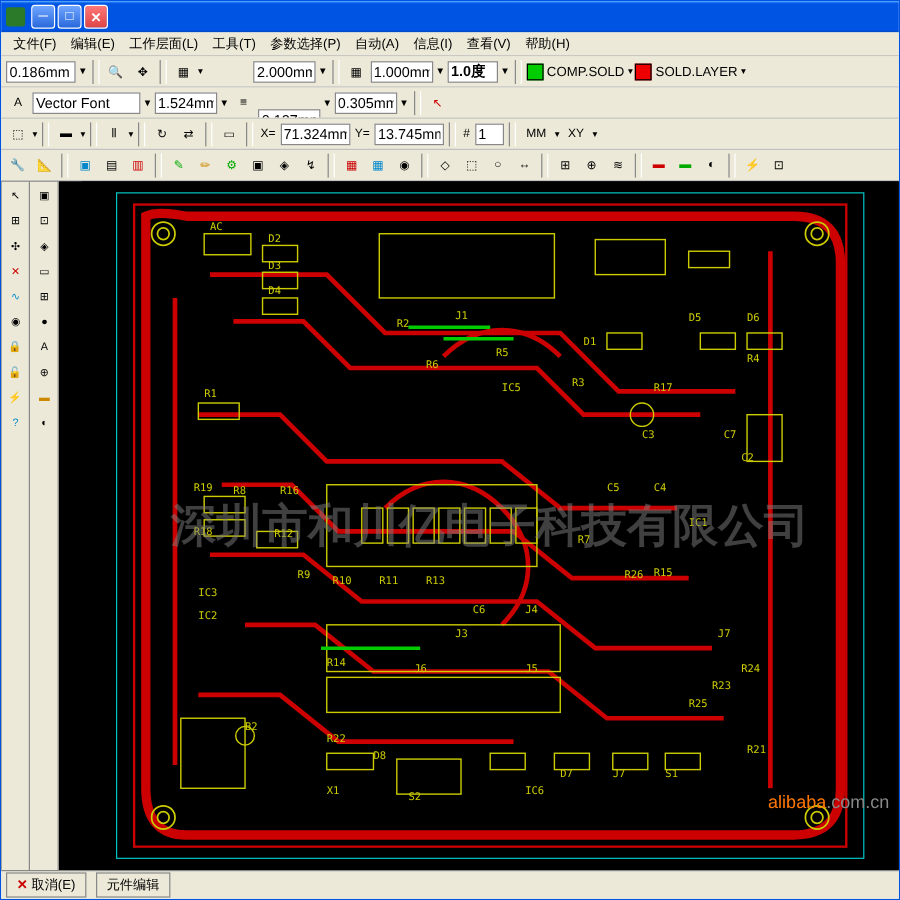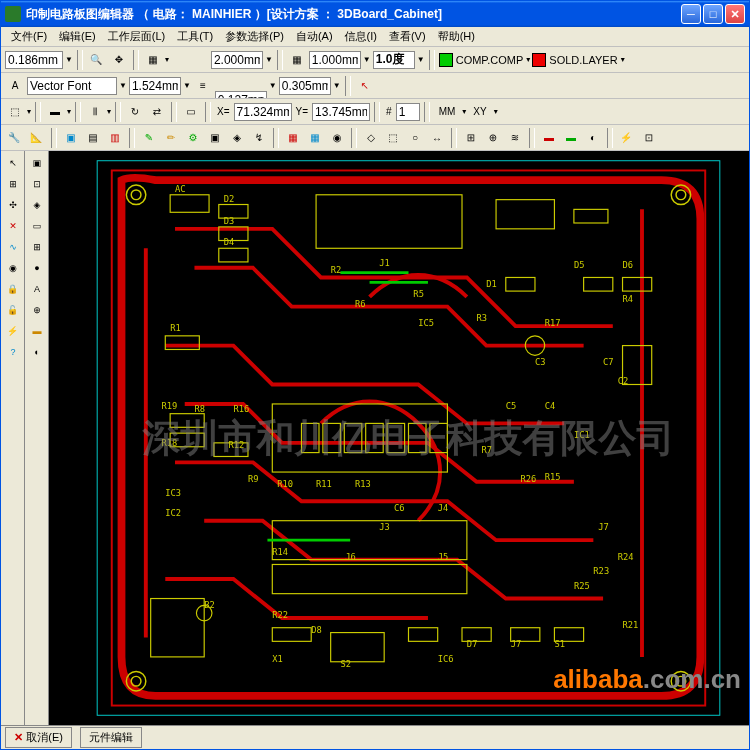--- a/index.html
+++ b/index.html
@@ -23,31 +23,30 @@
 .mainarea { flex: 1; display: flex; background: #000; overflow: hidden; }
 .sidebar { width: 24px; background: #ece9d8; display: flex; flex-direction: column; gap: 1px; padding: 2px; border-right: 1px solid #888; }
 .sidebar2 { width: 24px; background: #ece9d8; display: flex; flex-direction: column; gap: 1px; padding: 2px; border-right: 1px solid #888; }
 .sbtn { width: 20px; height: 20px; border: 1px solid transparent; display: flex; align-items: center; justify-content: center; cursor: pointer; font-size: 9px; }
 .canvas { flex: 1; position: relative; background: #000; margin-left: 19px; }
 .pcb-svg { width: 100%; height: 100%; }
 .statusbar { background: #ece9d8; height: 24px; display: flex; align-items: center; padding: 0 4px; border-top: 1px solid #888; gap: 8px; }
 .status-btn { padding: 2px 8px; border: 1px solid #888; background: #ece9d8; display: flex; align-items: center; gap: 3px; cursor: pointer; }
 .redx { color: #c00; font-weight: bold; }
 .watermark { position: absolute; top: 50%; left: 50%; transform: translate(-50%, -50%); font-size: 38px; color: rgba(128,128,128,0.5); font-weight: bold; pointer-events: none; z-index: 100; white-space: nowrap; }
-.watermark2 { position: absolute; bottom: 30px; right: 8px; font-size: 26px; pointer-events: none; z-index: 100; font-weight: bold; }
+.watermark2 { position: absolute; bottom: 48px; right: 8px; font-size: 15px; pointer-events: none; z-index: 100; font-weight: normal; }
 .watermark2 .o { color: #ff7700; }
 .watermark2 .t { color: #888; }
 </style>
 </head>
 <body>
 
 <div class="window">
   <div class="titlebar">
     <div class="icon"></div>
-    <div class="title">印制电路板图编辑器 （ 电路： MAINHIER ）[设计方案 ： 3DBoard_Cabinet]</div>
     <div class="winbtns">
       <div class="winbtn">─</div>
       <div class="winbtn">□</div>
       <div class="winbtn close">✕</div>
     </div>
   </div>
 
   <div class="menubar">
     <span>文件(F)</span>
     <span>编辑(E)</span>
@@ -73,21 +72,21 @@
     <span style="font-size:8px">▼</span>
     <div class="tsep"></div>
     <div class="tbtn">▦</div>
     <input class="tinput" style="width: 52px;" value="1.000mm">
     <span style="font-size:8px">▼</span>
     <input class="tinput" style="width: 42px; font-weight: bold;" value="1.0度">
     <span style="font-size:8px">▼</span>
     <div class="tsep"></div>
     <div class="layerbox">
       <div class="colorbox" style="background:#00cc00"></div>
-      <span>COMP.COMP</span>
+      <span>COMP.SOLD</span>
       <span style="font-size:8px">▾</span>
     </div>
     <div class="layerbox">
       <div class="colorbox" style="background:#ee0000"></div>
       <span>SOLD.LAYER</span>
       <span style="font-size:8px">▾</span>
     </div>
   </div>
 
   <div class="toolbar">

